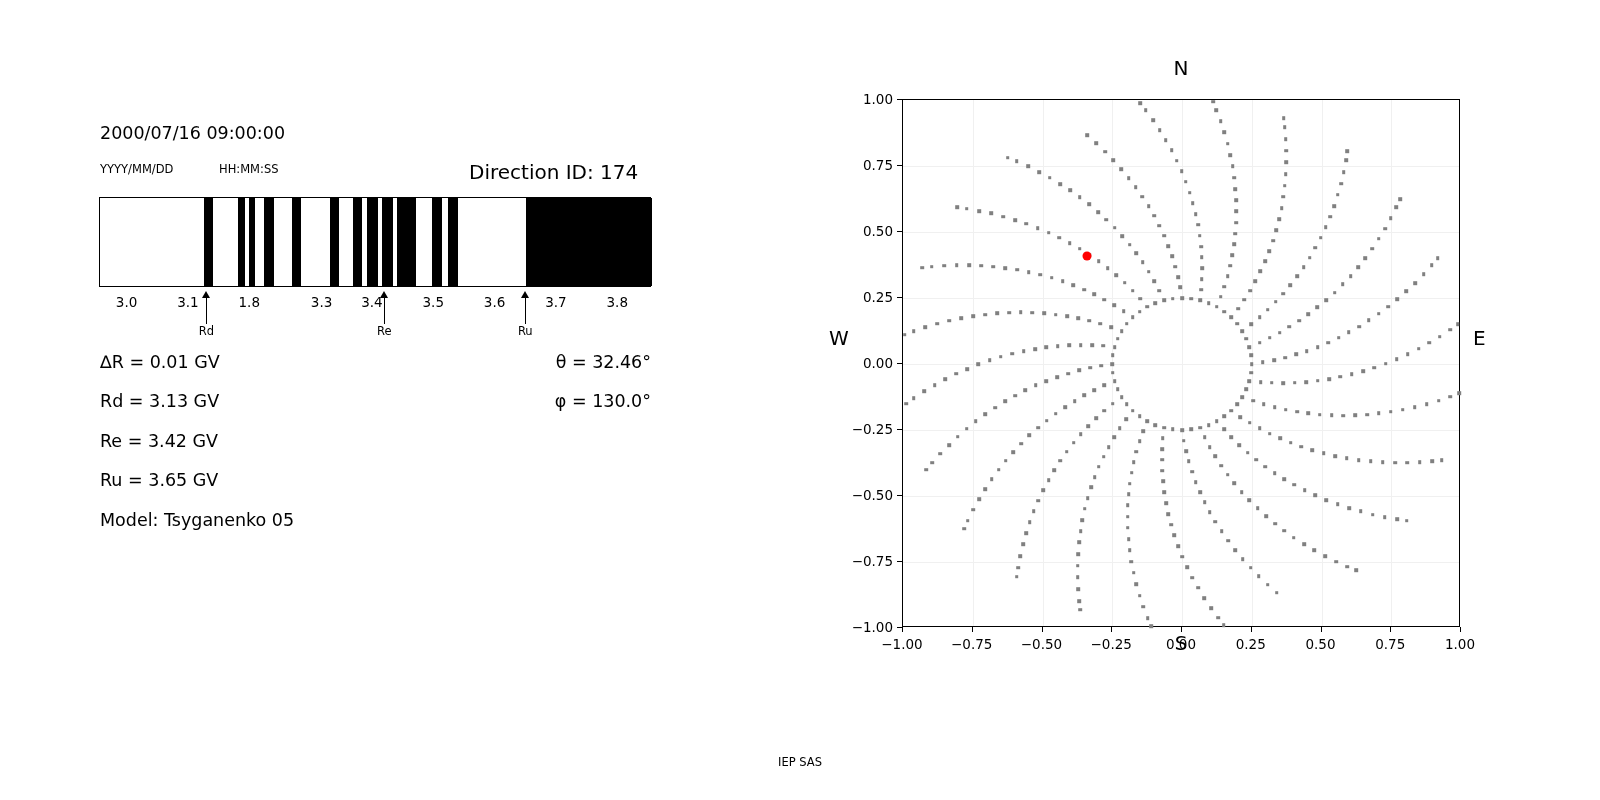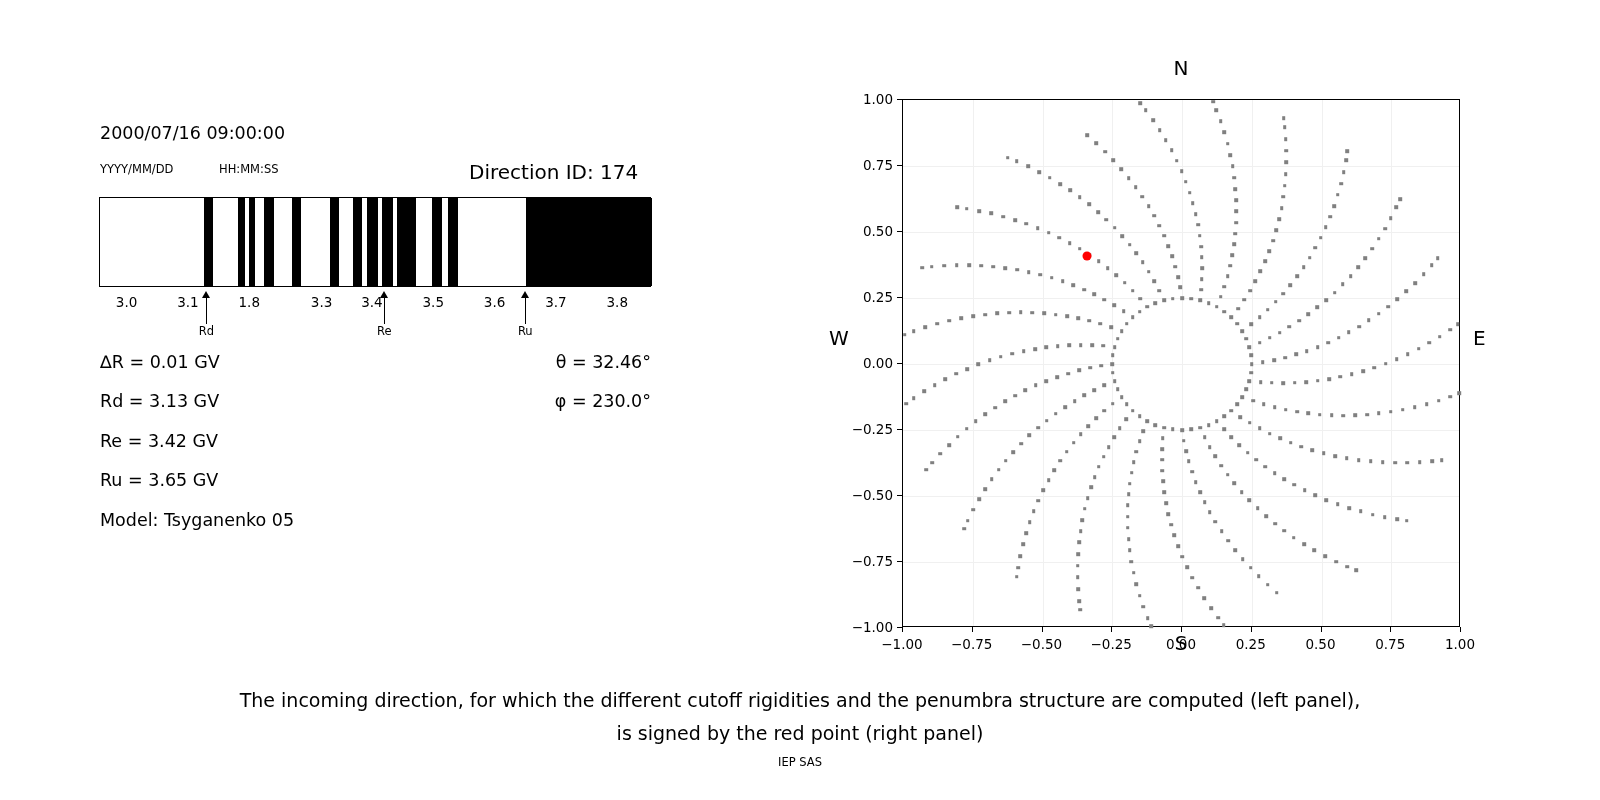--- a/index.html
+++ b/index.html
@@ -132,21 +132,21 @@
         </div>
       </div>
 
     <div class="params" id="params">
         <div class="prow">
           <div class="pleft">∆R = 0.01 GV</div>
           <div class="pright">θ = 32.46°</div>
         </div>
         <div class="prow">
           <div class="pleft">Rd = 3.13 GV</div>
-          <div class="pright">φ = 230.0°</div>
+          <div class="pright">φ = 130.0°</div>
         </div>
         <div class="prow">
           <div class="pleft">Re = 3.42 GV</div>
         </div>
         <div class="prow">
           <div class="pleft">Ru = 3.65 GV</div>
         </div>
         <div class="prow">
           <div class="pleft">Model: Tsyganenko 05</div>
         </div>
@@ -709,18 +709,14 @@
         <div class="xtickmark" style="left: 430.75px; top: 587px;"></div>
         <div class="xlab" style="left: 500.5px; top: 596px;">0.50</div>
         <div class="xtickmark" style="left: 500.5px; top: 587px;"></div>
         <div class="xlab" style="left: 570.25px; top: 596px;">0.75</div>
         <div class="xtickmark" style="left: 570.25px; top: 587px;"></div>
         <div class="xlab" style="left: 640px; top: 596px;">1.00</div>
         <div class="xtickmark" style="left: 640px; top: 587px;"></div>
       </div>
   </div>
 
-  <div class="caption">
-    <div>The incoming direction, for which the different cutoff rigidities and the penumbra structure are computed (left panel),</div>
-    <div>is signed by the red point (right panel)</div>
-  </div>
   <div class="footer">IEP SAS</div>
 </div>
 
 </body></html>

